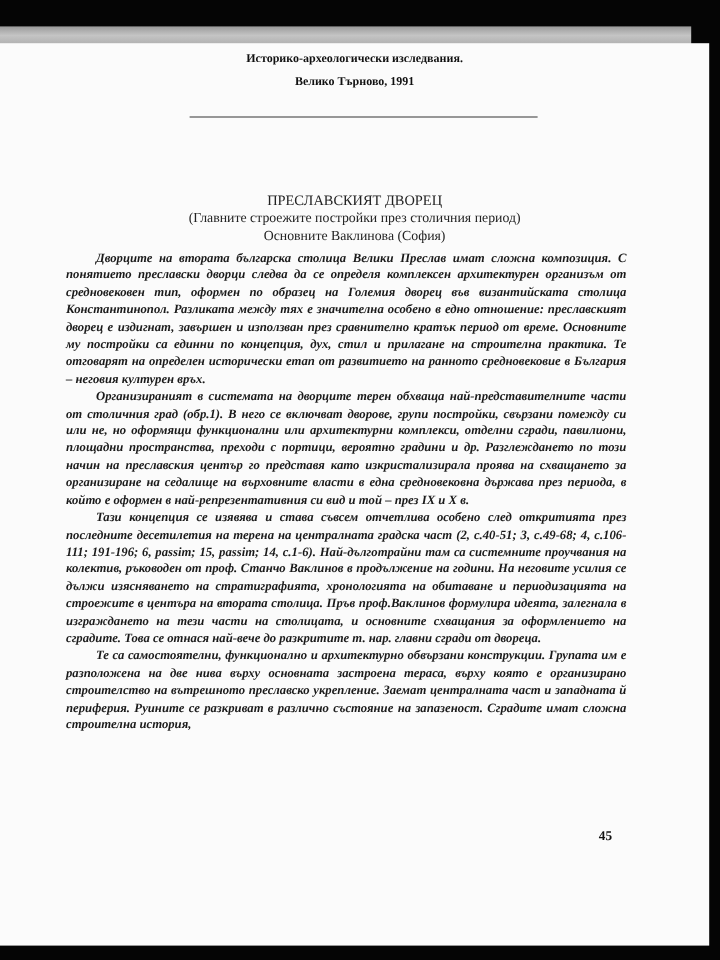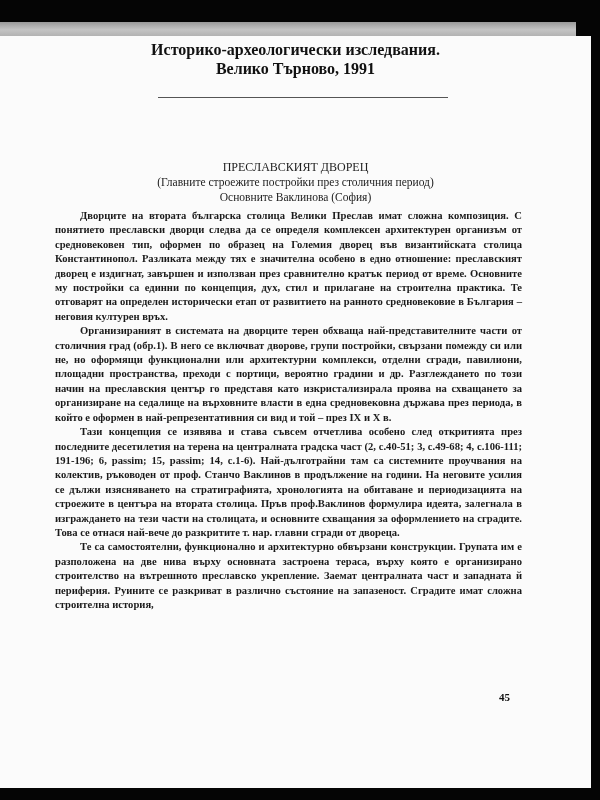--- a/index.html
+++ b/index.html
@@ -10,33 +10,33 @@
     .gray-strip {
       position: absolute; left: 0; top: 22px; width: 576px; height: 15px;
       background: linear-gradient(180deg, #9a9a9a 0%, #c4c4c4 50%, #b0b0b0 100%);
     }
     .page {
       position: absolute; left: 0; top: 36px; width: 591px; height: 752px;
       background: #fbfbfb;
     }
     .header-block {
       position: absolute; left: 0; width: 591px; top: 40px; text-align: center;
-      font-weight: bold; font-size: 16px; line-height: 19px; color: #111;
+      font-weight: bold; font-size: 10px; line-height: 19px; color: #111;
     }
     .header-rule {
       position: absolute; left: 158px; width: 290px; top: 97px; height: 1px; background: #555;
     }
     .title-block {
       position: absolute; left: 0; width: 591px; top: 160px; text-align: center; color: #222;
       font-size: 11.5px; line-height: 15px;
     }
     .title-block .t1 { font-size: 12px; text-align: center; }
     .body-text {
       position: absolute; left: 55px; width: 467px; top: 209px; color: #1a1a1a;
-      font-size: 10.6px; line-height: 14.4px; text-align: justify; font-weight: bold;
+      font-size: 10.6px; line-height: 14.4px; text-align: justify; font-weight: bold; font-style: italic;
     }
     .body-text p { margin: 0; text-indent: 25px; }
     .page-number {
       position: absolute; left: 499px; top: 691px; font-size: 11px; font-weight: bold; color: #111;
     }
   </style>
 </head>
 <body>
 
 <div class="gray-strip"></div>

